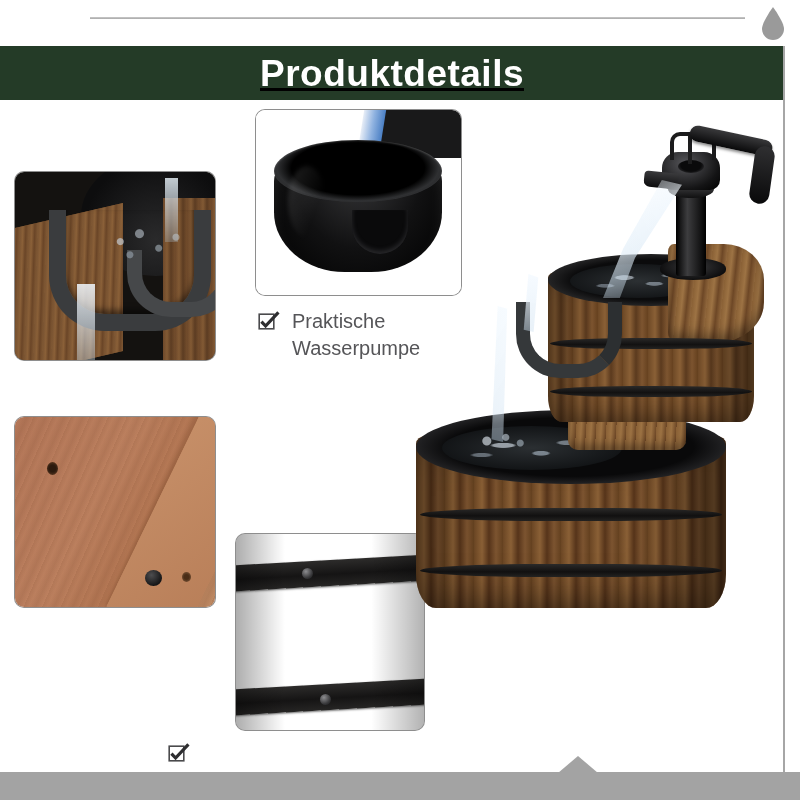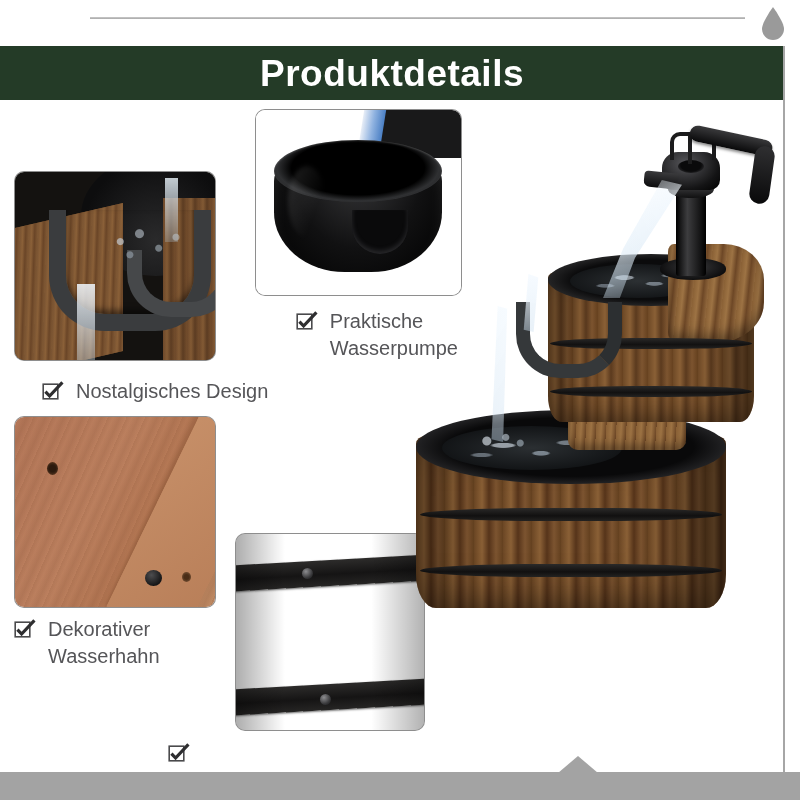--- a/index.html
+++ b/index.html
@@ -14,21 +14,21 @@
   .top-rule{
     position:absolute;left:90px;top:17px;width:655px;height:2px;
     background:linear-gradient(to bottom,#c9c9c9,#a8a8a8);
   }
   .droplet{position:absolute;left:760px;top:6px;width:26px;height:34px;}
 
   
   .banner{
     position:absolute;left:0;top:46px;width:784px;height:54px;
     background:#243b27;
-    display:flex;align-items:center;justify-content:center;
+    display:flex;align-items:center;justify-content:center;text-decoration:underline;
   }
   .banner-title{
     color:#ffffff;font-size:37px;font-weight:bold;letter-spacing:.5px;
     line-height:1;white-space:nowrap;
   }
   .right-rail{
     position:absolute;left:783px;top:46px;width:2px;height:726px;
     background:#a6a6a6;
   }
 
@@ -363,21 +363,21 @@
       radial-gradient(circle at 55% 36%,rgba(225,238,250,.5) 0 3px,transparent 4px),
       radial-gradient(circle at 74% 58%,rgba(215,232,246,.45) 0 3px,transparent 4px);
   }
 
   
   .feature{position:absolute;display:flex;align-items:flex-start;gap:12px;}
   .feature .cbx{flex:0 0 auto;margin-top:3px;}
   .feature .txt{
     color:#555558;font-size:20px;line-height:27px;white-space:pre-line;
   }
-  .f-pump{left:258px;top:308px;width:200px;justify-content:flex-end;}
+  .f-pump{left:258px;top:308px;width:200px;}
   .f-nost{left:42px;top:378px;width:300px;}
   .f-tap {left:14px;top:616px;width:230px;}
   .f-band{left:168px;top:740px;width:360px;}
 </style>
 </head>
 <body>
 
 <div class="page">
 
   <div class="top-rule"></div>
@@ -483,40 +483,21 @@
     <span class="cbx">
       <svg viewBox="0 0 22 20" width="22" height="20" aria-hidden="true">
         <rect x="1.2" y="3.2" width="14.6" height="14.6" fill="#fff" stroke="#4a4a4c" stroke-width="1.6"></rect>
         <path d="M3.4 10.6 L7.6 15 L20.4 1.4" fill="none" stroke="#2e2e30" stroke-width="3.2"></path>
       </svg>
     </span>
     <span class="txt">Praktische
 Wasserpumpe</span>
   </div>
 
-  <div class="feature f-nost">
-    <span class="cbx">
-      <svg viewBox="0 0 22 20" width="22" height="20" aria-hidden="true">
-        <rect x="1.2" y="3.2" width="14.6" height="14.6" fill="#fff" stroke="#4a4a4c" stroke-width="1.6"></rect>
-        <path d="M3.4 10.6 L7.6 15 L20.4 1.4" fill="none" stroke="#2e2e30" stroke-width="3.2"></path>
-      </svg>
-    </span>
-    <span class="txt">Nostalgisches Design</span>
-  </div>
-
-  <div class="feature f-tap">
-    <span class="cbx">
-      <svg viewBox="0 0 22 20" width="22" height="20" aria-hidden="true">
-        <rect x="1.2" y="3.2" width="14.6" height="14.6" fill="#fff" stroke="#4a4a4c" stroke-width="1.6"></rect>
-        <path d="M3.4 10.6 L7.6 15 L20.4 1.4" fill="none" stroke="#2e2e30" stroke-width="3.2"></path>
-      </svg>
-    </span>
-    <span class="txt">Dekorativer
-Wasserhahn</span>
-  </div>
+
 
   <div class="feature f-band">
     <span class="cbx">
       <svg viewBox="0 0 22 20" width="22" height="20" aria-hidden="true">
         <rect x="1.2" y="3.2" width="14.6" height="14.6" fill="#fff" stroke="#4a4a4c" stroke-width="1.6"></rect>
         <path d="M3.4 10.6 L7.6 15 L20.4 1.4" fill="none" stroke="#2e2e30" stroke-width="3.2"></path>
       </svg>
     </span>
   </div>
 

